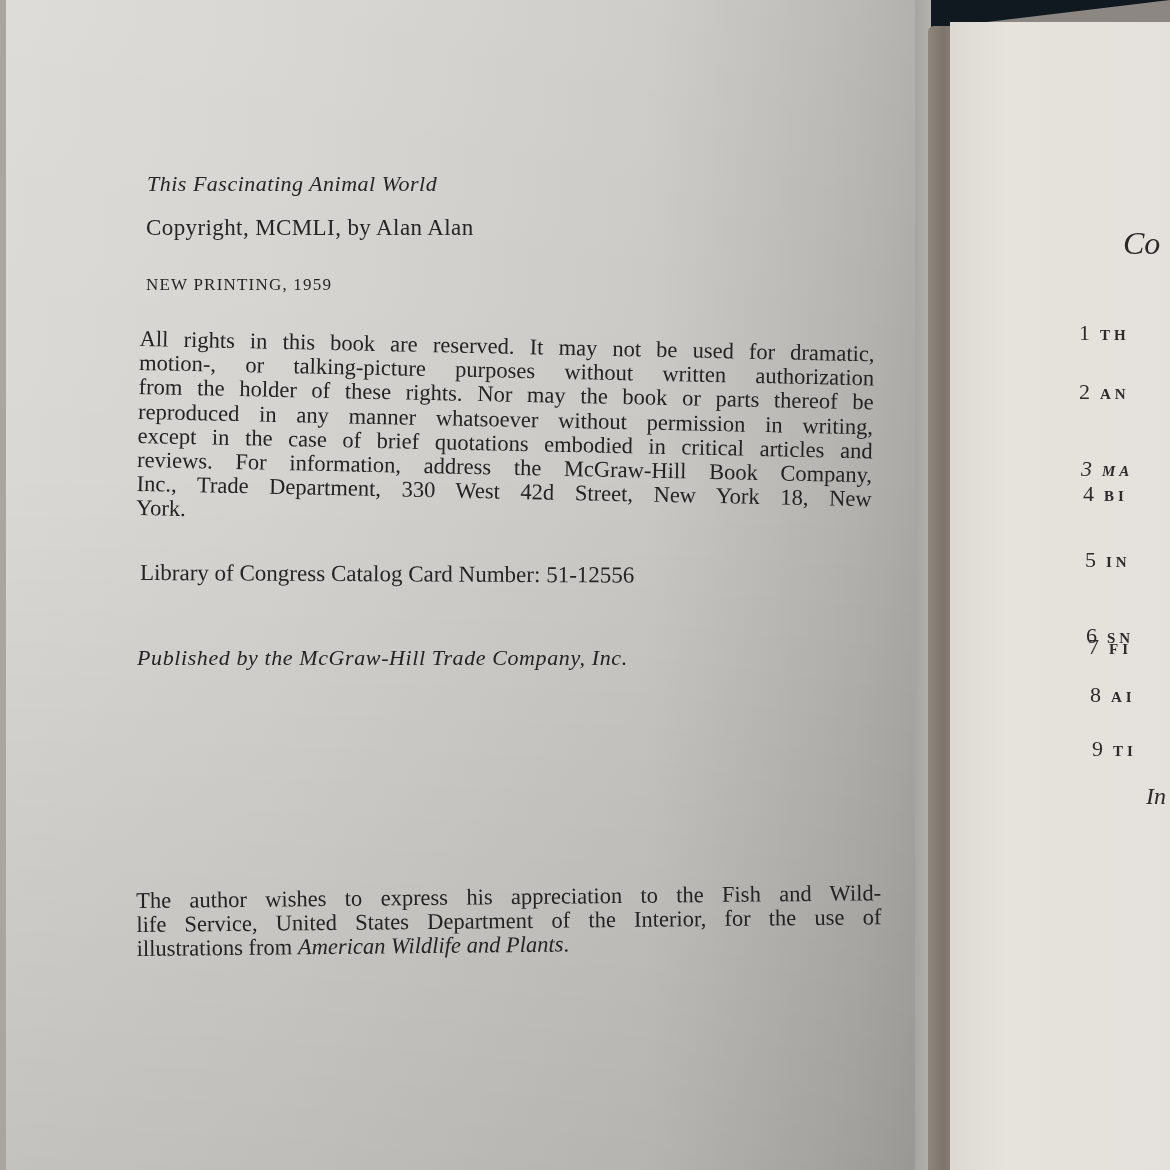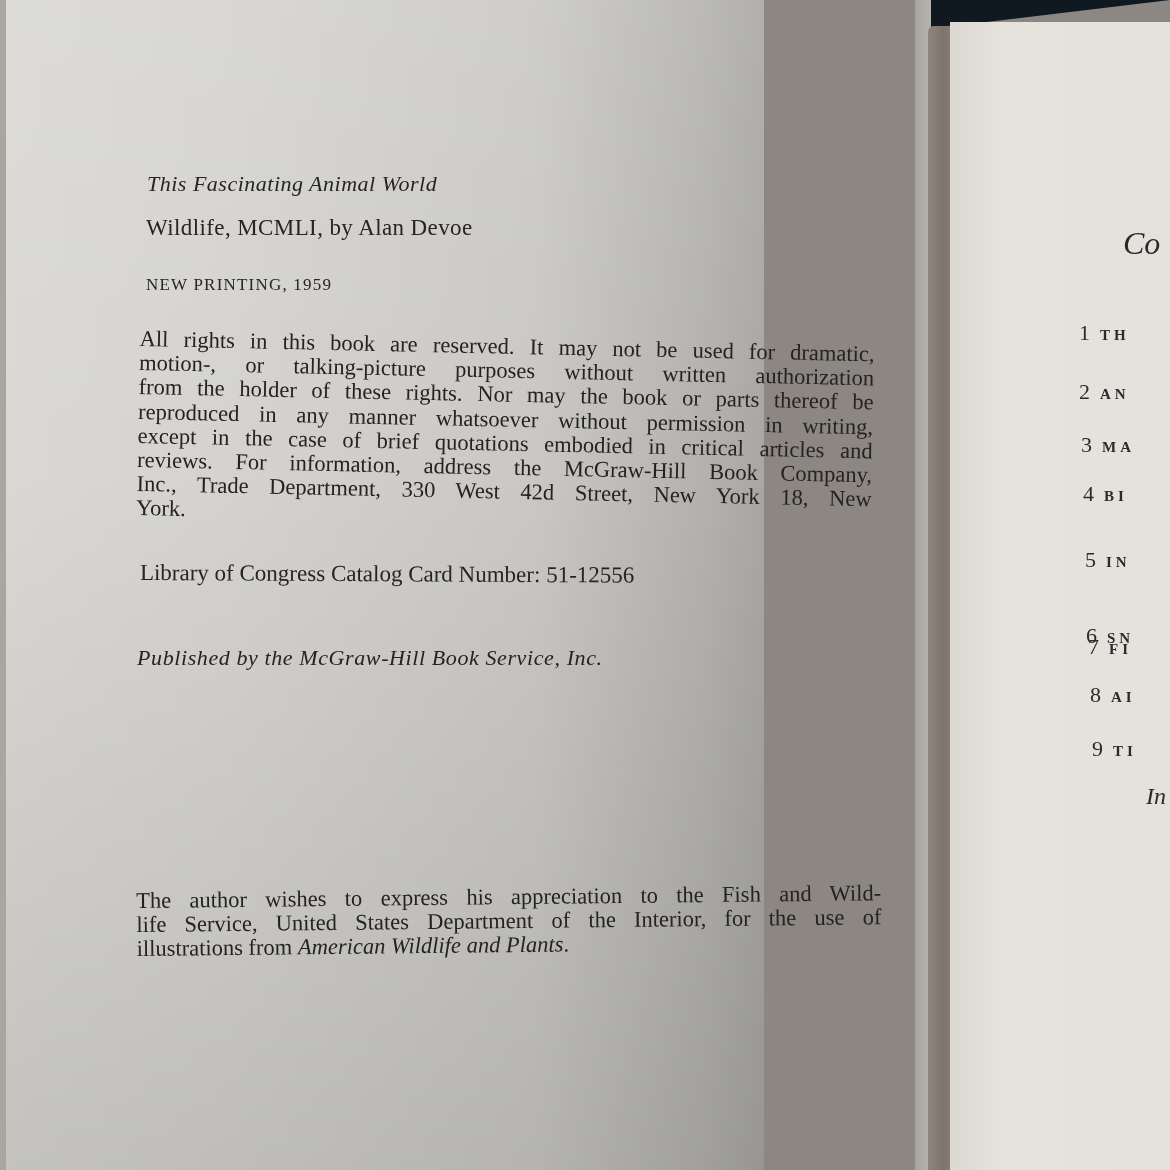--- a/index.html
+++ b/index.html
@@ -12,21 +12,21 @@
       background: #8c8782;
     }
     
     .backdrop-dark {
       position: absolute; left: 920px; top: 0; width: 250px; height: 30px;
       background: #101820;
       clip-path: polygon(0 0, 100% 0, 100% 0, 0 100%);
     }
     
     .left-page {
-      position: absolute; left: 0; top: 0; width: 764px; height: 1170px;
+      position: absolute; left: 0; top: 0; width: 928px; height: 1170px;
       background:
         linear-gradient(180deg, rgba(255,255,255,0.10) 0%, rgba(0,0,0,0) 40%, rgba(0,0,0,0.10) 100%),
         linear-gradient(90deg, #d9d8d4 0%, #d4d3cf 30%, #c9c8c4 70%, #b3b2ae 92%, #a8a7a3 100%);
     }
     .left-page::before {
       content: ""; position: absolute; left: 0; top: 0; width: 6px; height: 100%;
       background: #a9a6a0;
     }
     
     .gutter-shadow {
@@ -94,38 +94,38 @@
     }
   </style>
 </head>
 <body>
 
 <div class="scene">
   <div class="backdrop-dark"></div>
 
   <div class="left-page">
     <div class="text title-line">This Fascinating Animal World</div>
-    <div class="text copyright-line">Wildlife, MCMLI, by Alan Devoe</div>
+    <div class="text copyright-line">Copyright, MCMLI, by Alan Alan</div>
     <div class="text printing-line">NEW PRINTING, 1959</div>
 
     <div class="rights-block">
       <span class="ln">All rights in this book are reserved. It may not be used for dramatic,</span>
       <span class="ln">motion-, or talking-picture purposes without written authorization</span>
       <span class="ln">from the holder of these rights. Nor may the book or parts thereof be</span>
       <span class="ln">reproduced in any manner whatsoever without permission in writing,</span>
       <span class="ln">except in the case of brief quotations embodied in critical articles and</span>
       <span class="ln">reviews. For information, address the McGraw-Hill Book Company,</span>
       <span class="ln">Inc., Trade Department, 330 West 42d Street, New York 18, New</span>
       <span class="ln last">York.</span>
     </div>
 
     <div class="text lccn-line">Library of Congress Catalog Card Number: 51-12556</div>
 
     <div class="publisher-block">
-      <span class="ln">Published by the McGraw-Hill Book Service, Inc.</span>
+      <span class="ln">Published by the McGraw-Hill Trade Company, Inc.</span>
     </div>
 
     <div class="ack-block">
       <span class="ln">The author wishes to express his appreciation to the Fish and Wild-</span>
       <span class="ln">life Service, United States Department of the Interior, for the use of</span>
       <span class="ln last"><span>illustrations from </span><span class="italic">American Wildlife and Plants</span><span>.</span></span>
     </div>
   </div>
 
   <div class="gutter-edge"></div>
@@ -134,21 +134,21 @@
   <div class="right-page"></div>
 
   <div class="contents-heading">Co</div>
 
   <div class="toc-row" style="left:1060px; top:320px;">
     <span class="toc-num">1</span><span class="toc-title">TH</span>
   </div>
   <div class="toc-row" style="left:1060px; top:379px;">
     <span class="toc-num">2</span><span class="toc-title">AN</span>
   </div>
-  <div class="toc-row" style="left:1062px; top:432px;">
+  <div class="toc-row" style="left:1062px; top:456px;font-style:italic;">
     <span class="toc-num">3</span><span class="toc-title">MA</span>
   </div>
   <div class="toc-row" style="left:1064px; top:481px;">
     <span class="toc-num">4</span><span class="toc-title">BI</span>
   </div>
   <div class="toc-row" style="left:1066px; top:531px;margin-top:16px;">
     <span class="toc-num">5</span><span class="toc-title">IN</span>
   </div>
   <div class="toc-row" style="left:1067px; top:579px;margin-top:44px;">
     <span class="toc-num">6</span><span class="toc-title">SN</span>

